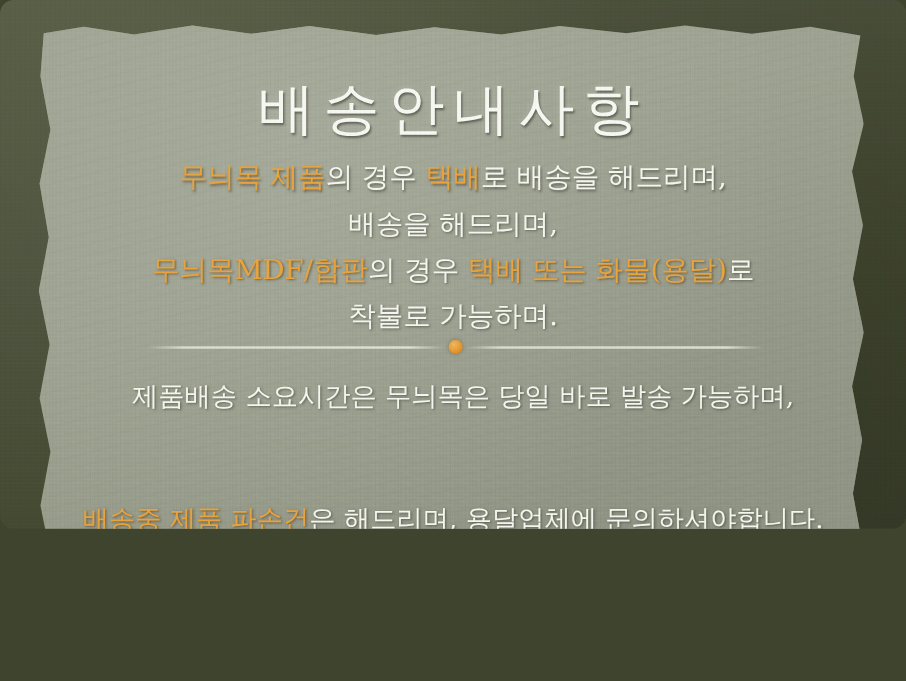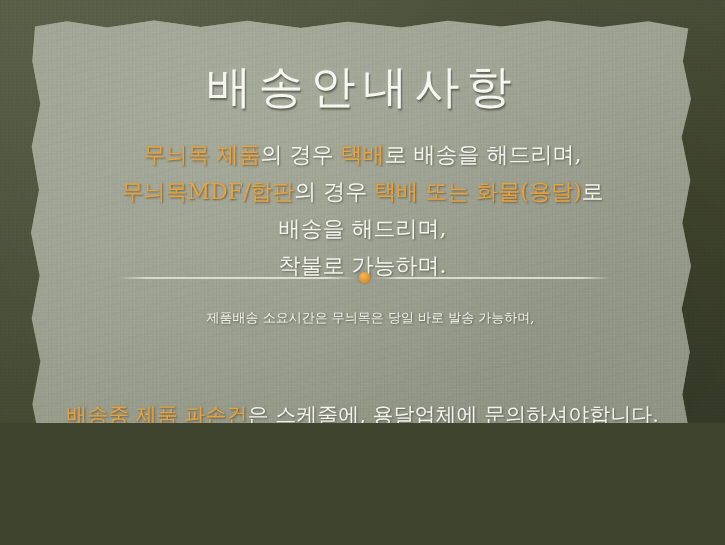--- a/index.html
+++ b/index.html
@@ -18,20 +18,21 @@
   
   .slide {
     position: relative;
     width: 725px;
     height: 423px;
     background:
       radial-gradient(circle at 18% 22%, rgba(255,255,255,.05) 0%, rgba(0,0,0,0) 55%),
       radial-gradient(circle at 82% 78%, rgba(0,0,0,.16) 0%, rgba(0,0,0,0) 60%),
       linear-gradient(160deg, #555a41 0%, #4a4f3a 35%, #42472f 70%, #3a3f2b 100%);
     overflow: hidden;
+    border-radius: 11px;
   }
   
   .slide::after {
     content: "";
     position: absolute;
     inset: 0;
     pointer-events: none;
     opacity: .30;
     background-image:
       repeating-linear-gradient(0deg, rgba(255,255,255,.035) 0 1px, rgba(0,0,0,0) 1px 3px),
@@ -102,22 +103,22 @@
   }
 
   .para {
     position: absolute;
     left: 0;
     right: 0;
     color: #f5f5ef;
     text-shadow: 1px 1px 2px rgba(35,38,26,.50);
     white-space: nowrap;
   }
-  .blk-1 { top: 136px; font-size: 22px; line-height: 37px; }
-  .blk-2 { top: 300px; font-size: 13px; line-height: 35px; padding-left: 16px; }
+  .blk-1 { top: 124px; font-size: 22px; line-height: 37px; }
+  .blk-2 { top: 300px; font-size: 21px; line-height: 35px; padding-left: 16px; }
   .blk-3 { top: 398px; font-size: 21px; line-height: 35px; }
 
   .hi {
     color: #e8a33d;
     text-shadow: 1px 1px 2px rgba(60,40,10,.55);
   }
 
   
   .divider {
     position: absolute;
@@ -160,37 +161,37 @@
   </div>
 
   <div class="content">
 
     <div class="title">배송안내사항</div>
 
     <div class="para blk-1">
       <div>
         <span class="hi">무늬목 제품</span><span>의 경우 </span><span class="hi">택배</span><span>로 배송을 해드리며,</span>
       </div>
+      <div>배송을 해드리며,</div>
       <div>
         <span class="hi">무늬목MDF/합판</span><span>의 경우 </span><span class="hi">택배 또는 화물(용달)</span><span>로</span>
       </div>
-      <div>배송을 해드리며,</div>
       <div>착불로 가능하며.</div>
     </div>
 
     <div class="divider">
       <div class="rule left"></div>
       <div class="dot"></div>
       <div class="rule right"></div>
     </div>
 
     <div class="para blk-2">
       <div>제품배송 소요시간은 무늬목은 당일 바로 발송 가능하며,</div>
     </div>
 
     <div class="para blk-3">
       <div>
-        <span class="hi">배송중 제품 파손건</span><span>은 스케줄에, 용달업체에 문의하셔야합니다.</span>
+        <span class="hi">배송중 제품 파손건</span><span>은 해드리며, 용달업체에 문의하셔야합니다.</span>
       </div>
     </div>
 
   </div>
 </div>
 
 </body></html>

